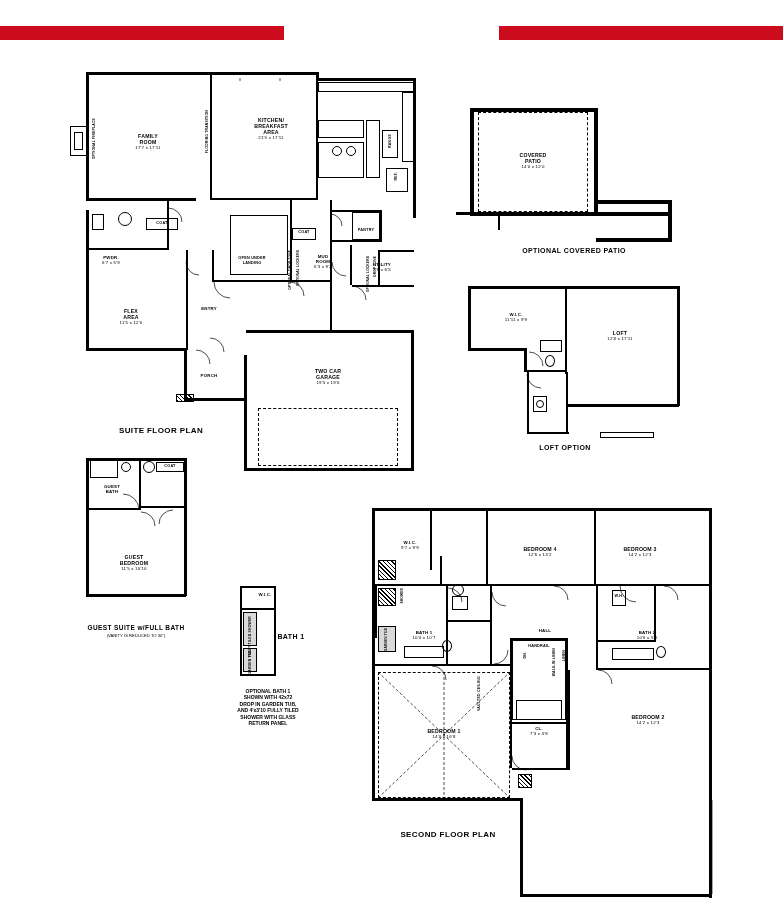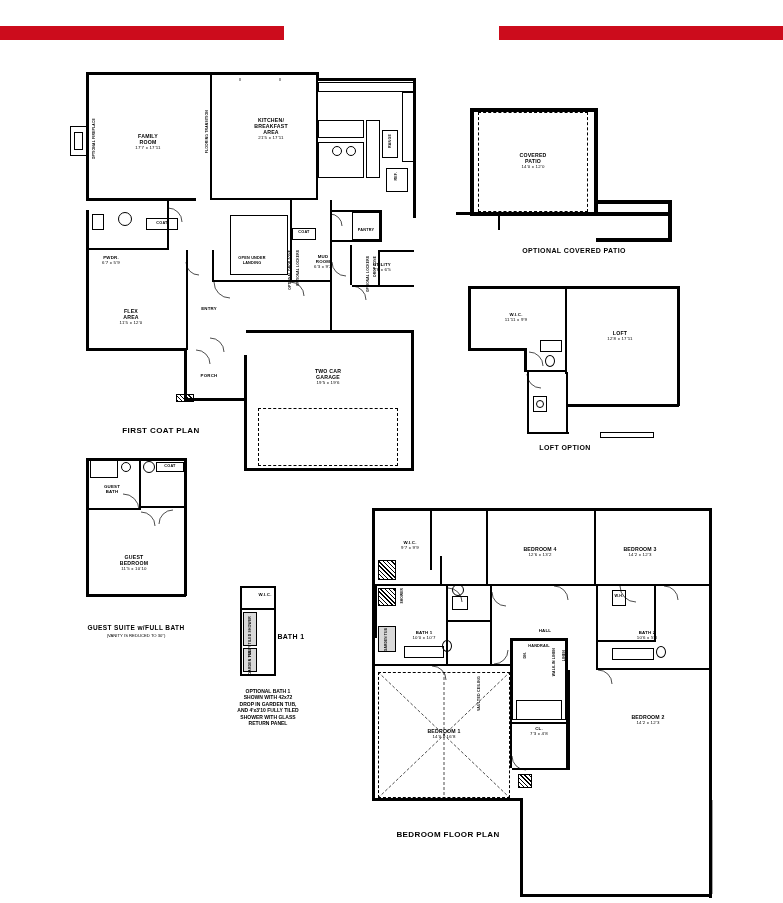--- a/index.html
+++ b/index.html
@@ -213,21 +213,21 @@
   <div class="lbl" style="left:131px;top:308px;">FLEX<br>AREA<span class="dim">11'5 x 12'0</span></div>
   <div class="lbl sm" style="left:323px;top:254px;">MUD<br>ROOM<span class="dim">6'3 x 9'2</span></div>
   <div class="lbl sm" style="left:382px;top:262px;">UTILITY<span class="dim">7'8 x 6'5</span></div>
   <div class="lbl" style="left:328px;top:368px;">TWO CAR<br>GARAGE<span class="dim">19'5 x 19'6</span></div>
   <div class="lbl sm" style="left:209px;top:306px;">ENTRY</div>
   <div class="lbl sm" style="left:209px;top:373px;">PORCH</div>
 
   <div class="dash" style="left:258px;top:408px;width:140px;height:58px;"></div>
   <div class="hatch" style="left:176px;top:394px;width:18px;height:8px;"></div>
 
-  <div class="plan-title" style="left:161px;top:426px;">FIRST COAT PLAN</div>
+  <div class="plan-title" style="left:161px;top:426px;">SUITE FLOOR PLAN</div>
 
   <div class="dash" style="left:478px;top:112px;width:110px;height:100px;"></div>
   <div class="wall" style="left:470px;top:108px;width:4px;height:108px;"></div>
   <div class="wall" style="left:470px;top:108px;width:128px;height:4px;"></div>
   <div class="wall" style="left:594px;top:108px;width:4px;height:108px;"></div>
   <div class="wall" style="left:470px;top:212px;width:200px;height:4px;"></div>
   <div class="wall" style="left:596px;top:200px;width:76px;height:4px;"></div>
   <div class="wall" style="left:668px;top:200px;width:4px;height:42px;"></div>
   <div class="wall" style="left:596px;top:238px;width:76px;height:4px;"></div>
   <div class="wall" style="left:456px;top:212px;width:16px;height:3px;"></div>
@@ -351,21 +351,21 @@
   <div class="lbl sm" style="left:410px;top:540px;">W.I.C.<span class="dim">9'7 x 9'9</span></div>
   <div class="lbl" style="left:540px;top:546px;">BEDROOM 4<span class="dim">12'6 x 13'2</span></div>
   <div class="lbl" style="left:640px;top:546px;">BEDROOM 3<span class="dim">14'2 x 12'3</span></div>
   <div class="lbl sm" style="left:424px;top:630px;">BATH 1<span class="dim">10'0 x 10'7</span></div>
   <div class="lbl sm" style="left:647px;top:630px;">BATH 2<span class="dim">10'6 x 5'3</span></div>
   <div class="lbl" style="left:648px;top:714px;">BEDROOM 2<span class="dim">14'2 x 12'3</span></div>
   <div class="lbl" style="left:444px;top:728px;">BEDROOM 1<span class="dim">14'0 x 16'8</span></div>
   <div class="lbl sm" style="left:539px;top:726px;">CL.<span class="dim">7'3 x 4'8</span></div>
   <div class="lbl sm" style="left:545px;top:628px;">HALL</div>
 
-  <div class="plan-title" style="left:448px;top:830px;">BEDROOM FLOOR PLAN</div>
+  <div class="plan-title" style="left:448px;top:830px;">SECOND FLOOR PLAN</div>
 
   <svg class="ov" viewBox="0 0 783 903">
     <g fill="none" stroke="#000" stroke-width="0.7">
 
       <path d="M196 350 A14 14 0 0 1 210 364"></path>
       <path d="M214 282 A16 16 0 0 0 230 298"></path>
       <path d="M290 282 A14 14 0 0 1 304 296"></path>
       <path d="M332 262 A14 14 0 0 0 346 276"></path>
       <path d="M352 286 A14 14 0 0 1 366 300"></path>
       <path d="M168 208 A14 14 0 0 1 182 222"></path>

